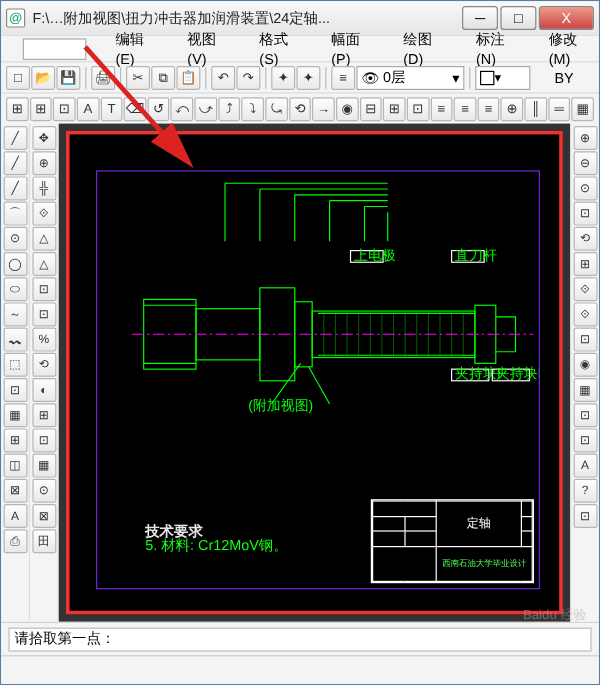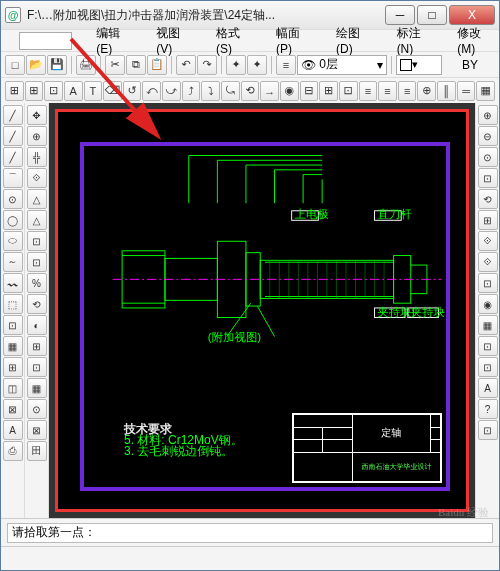--- a/index.html
+++ b/index.html
@@ -17,32 +17,32 @@
   .toolbar { height: 26px; display: flex; align-items: center; padding: 0 4px; gap: 1px; background: #f4f4f4; border-top: 1px solid #ddd; }
   .tool-btn { width: 20px; height: 20px; background: linear-gradient(#fdfdfd,#e9e9e9); border: 1px solid #b5b5b5; border-radius: 2px; display: inline-flex; align-items: center; justify-content: center; cursor: pointer; font-size: 11px; color: #333; }
   .tool-sep { width: 1px; height: 18px; background: #bbb; margin: 0 3px; }
   .tool-drop { width: 46px; height: 20px; background: #fff; border: 1px solid #aaa; display: inline-flex; align-items: center; padding: 0 3px; font-size: 11px; }
   .main-area { position: relative; height: calc(100% - 28px - 22px - 26px - 26px - 28px - 24px); display: flex; }
   .side-toolbar { width: 24px; background: #f4f4f4; border-right: 1px solid #ddd; display: flex; flex-direction: column; align-items: center; padding-top: 2px; gap: 1px; }
   .side-toolbar.right { border-right: none; border-left: 1px solid #ddd; }
   .side-btn { width: 20px; height: 20px; background: linear-gradient(#fdfdfd,#e9e9e9); border: 1px solid #b5b5b5; border-radius: 2px; display: flex; align-items: center; justify-content: center; cursor: pointer; font-size: 10px; color: #333; }
   .canvas-wrap { flex: 1; background: #333; position: relative; }
   .drawing-viewport { position: absolute; inset: 6px 6px 6px 6px; border: 3px solid #e33; background: #000; }
-  .drawing-frame { position: absolute; top: 30px; left: 22px; right: 16px; bottom: 18px; border: 4px solid #6d28d9; text-decoration: underline; }
+  .drawing-frame { position: absolute; top: 30px; left: 22px; right: 16px; bottom: 18px; border: 1px solid #6d28d9; text-decoration: underline; }
   .drawing-svg { position: absolute; inset: 0; }
-  .titleblock { position: absolute; right: 4px; bottom: 4px; width: 150px; height: 70px; border: 1px solid #fff; }
+  .titleblock { position: absolute; right: 4px; bottom: 4px; width: 136px; height: 70px; border: 1px solid #fff; }
   .titleblock td { border: 1px solid #fff; font-size: 7px; color: #5f5; padding: 1px; }
   .notes { position: absolute; left: 40px; bottom: 30px; color: #1f1; font-size: 8px; line-height: 11px; }
   .status-input { height: 28px; display: flex; align-items: center; padding: 10px 6px; background: #f4f4f4; border-top: 1px solid #ccc; }
   .status-input input { flex: 1; background: #fff; border: 1px solid #bbb; height: 20px; padding: 0 4px; }
   .bottom-bar { height: 24px; background: #f4f4f4; border-top: 1px solid #ccc; display:flex; align-items:center; padding:0 6px; gap:4px; }
   .red-arrow { position: absolute; top: 28px; left: 60px; width: 120px; height: 120px; pointer-events: none; z-index: 50; }
   .layer-drop { width: 90px; height: 20px; background: #fff; border: 1px solid #aaa; display: inline-flex; align-items: center; padding: 0 3px; gap:3px; }
   .color-sw { width: 12px; height: 12px; background: #fff; border:1px solid #000; }
-  .watermark { position:absolute; right:10px; bottom:50px; color:#aaa; font-size:11px; opacity:0.5; pointer-events:none;font-family:Liberation Serif, serif; }
+  .watermark { position:absolute; right:10px; bottom:50px; color:#aaa; font-size:11px; opacity:0.5; pointer-events:none; }
 </style>
 </head>
 <body>
 
 <div class="window">
 
   <div class="titlebar">
     <span class="app-icon">@</span>
     <span class="title">F:\…附加视图\扭力冲击器加润滑装置\24定轴...</span>
     <div class="win-controls">
@@ -195,21 +195,20 @@
               <rect x="305" y="170" width="32" height="10" stroke="#fff" fill="none"></rect>
               <text x="308" y="178">夹持块I</text>
               <rect x="340" y="170" width="32" height="10" stroke="#fff" fill="none"></rect>
               <text x="343" y="178">夹持块II</text>
               <text x="130" y="205">(附加视图)</text>
             </g>
           </svg>
           <div class="notes">
             <div style="color:#e5e5e5;font-weight:bold">技术要求</div>
             <div>5. 材料: Cr12MoV钢。</div>
-            <div>3. 去毛刺锐边倒钝。</div>
           </div>
           <div class="titleblock">
             <table style="width:100%;height:100%;border-collapse:collapse">
               <tbody>
                   <tr>
                     <td colspan="2" style="width:40%"></td>
                     <td rowspan="3" style="text-align:center;color:#fff;font-size:10px">定轴</td>
                     <td></td>
                   </tr>
               <tr>

